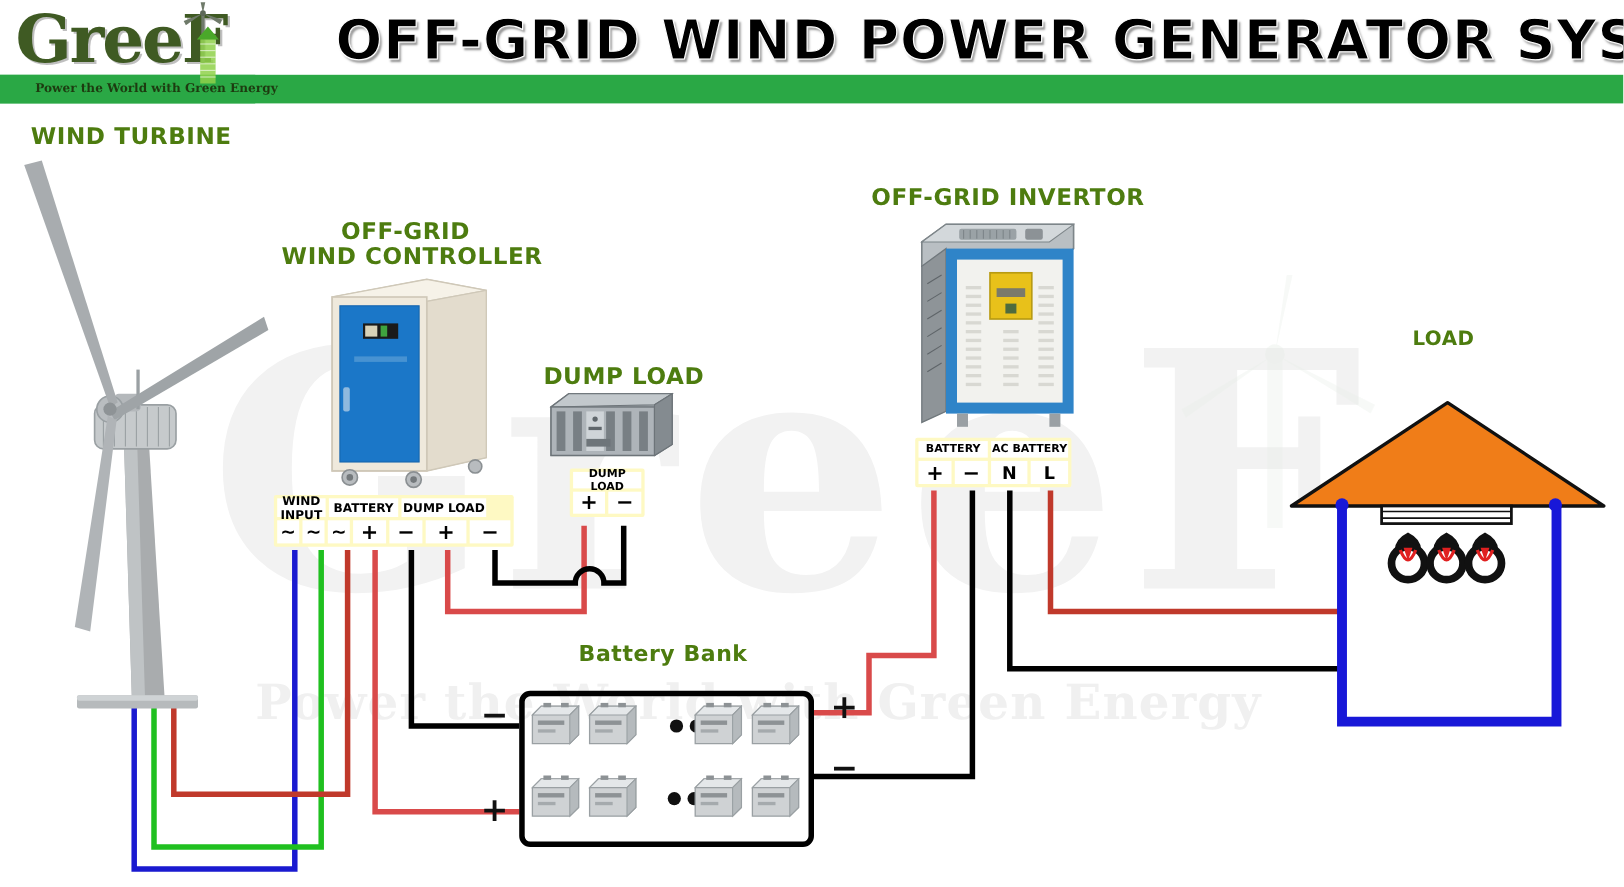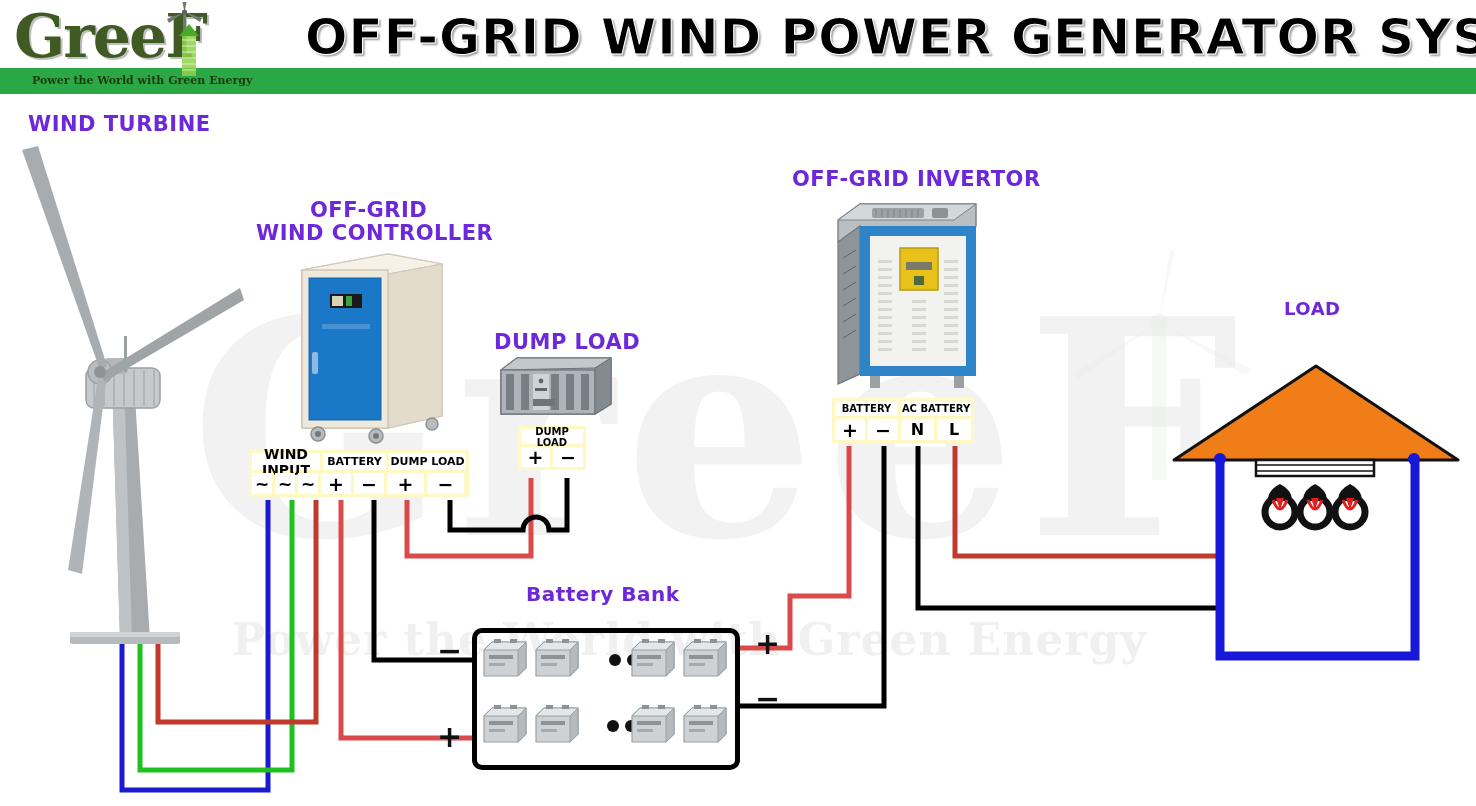--- a/index.html
+++ b/index.html
@@ -23,21 +23,21 @@
 
   
   .wm-big{position:absolute;left:190px;top:280px;font-family:"DejaVu Serif",serif;
       font-size:300px;font-weight:bold;color:#f2f2f2;line-height:300px;letter-spacing:10px;
       user-select:none;}
   .wm-line{position:absolute;left:232px;top:614px;font-family:"DejaVu Serif",serif;
       font-size:44px;font-weight:bold;color:#f0f0f0;white-space:nowrap;letter-spacing:1px;}
   .wm-turb{position:absolute;left:1060px;top:250px;width:200px;height:230px;opacity:.35;}
 
   
-  .lbl{position:absolute;font-family:"DejaVu Sans",sans-serif;font-weight:bold;color:#6d28d9;
+  .lbl{position:absolute;font-family:"DejaVu Sans",sans-serif;font-weight:bold;color:#4d7c0f;
       letter-spacing:.5px;white-space:nowrap;}
   .lbl-l{font-size:21px;}
 
   
   .tb{position:absolute;background:#fef9c3;padding:3px;border-radius:2px;}
   .tb-row{display:flex;gap:3px;}
   .tb-row+.tb-row{margin-top:3px;}
   .tb-h{background:#fff;color:#000;font-family:"DejaVu Sans",sans-serif;font-weight:bold;
       text-align:center;display:flex;align-items:center;justify-content:center;}
   .tb-c{background:#fff;color:#000;font-family:"DejaVu Sans",sans-serif;font-weight:bold;
@@ -181,21 +181,21 @@
 
     <circle cx="36" cy="186" r="7" fill="#b8bcbf" stroke="#8b9093" stroke-width="1.5"></circle>
     <circle cx="36" cy="186" r="3" fill="#74797c"></circle>
     <circle cx="94" cy="188" r="7" fill="#b8bcbf" stroke="#8b9093" stroke-width="1.5"></circle>
     <circle cx="94" cy="188" r="3" fill="#74797c"></circle>
     <circle cx="150" cy="176" r="6" fill="#b8bcbf" stroke="#8b9093" stroke-width="1.5"></circle>
   </svg>
 
   <div class="tb" style="left:249px;top:450px;">
     <div class="tb-row">
-      <div class="tb-h" style="width:68px;height:17px;font-size:14px;">WIND INPUT</div>
+      <div class="tb-h" style="width:44px;height:17px;font-size:11px;">WIND INPUT</div>
       <div class="tb-h" style="width:63px;height:17px;font-size:11px;">BATTERY</div>
       <div class="tb-h" style="width:77px;height:17px;font-size:11px;">DUMP LOAD</div>
     </div>
     <div class="tb-row">
       <div class="tb-c" style="width:20px;height:21px;font-size:17px;">~</div>
       <div class="tb-c" style="width:20px;height:21px;font-size:17px;">~</div>
       <div class="tb-c" style="width:20px;height:21px;font-size:17px;">~</div>
       <div class="tb-c" style="width:30px;height:21px;font-size:19px;">+</div>
       <div class="tb-c" style="width:30px;height:21px;font-size:19px;">−</div>
       <div class="tb-c" style="width:37px;height:21px;font-size:19px;">+</div>

